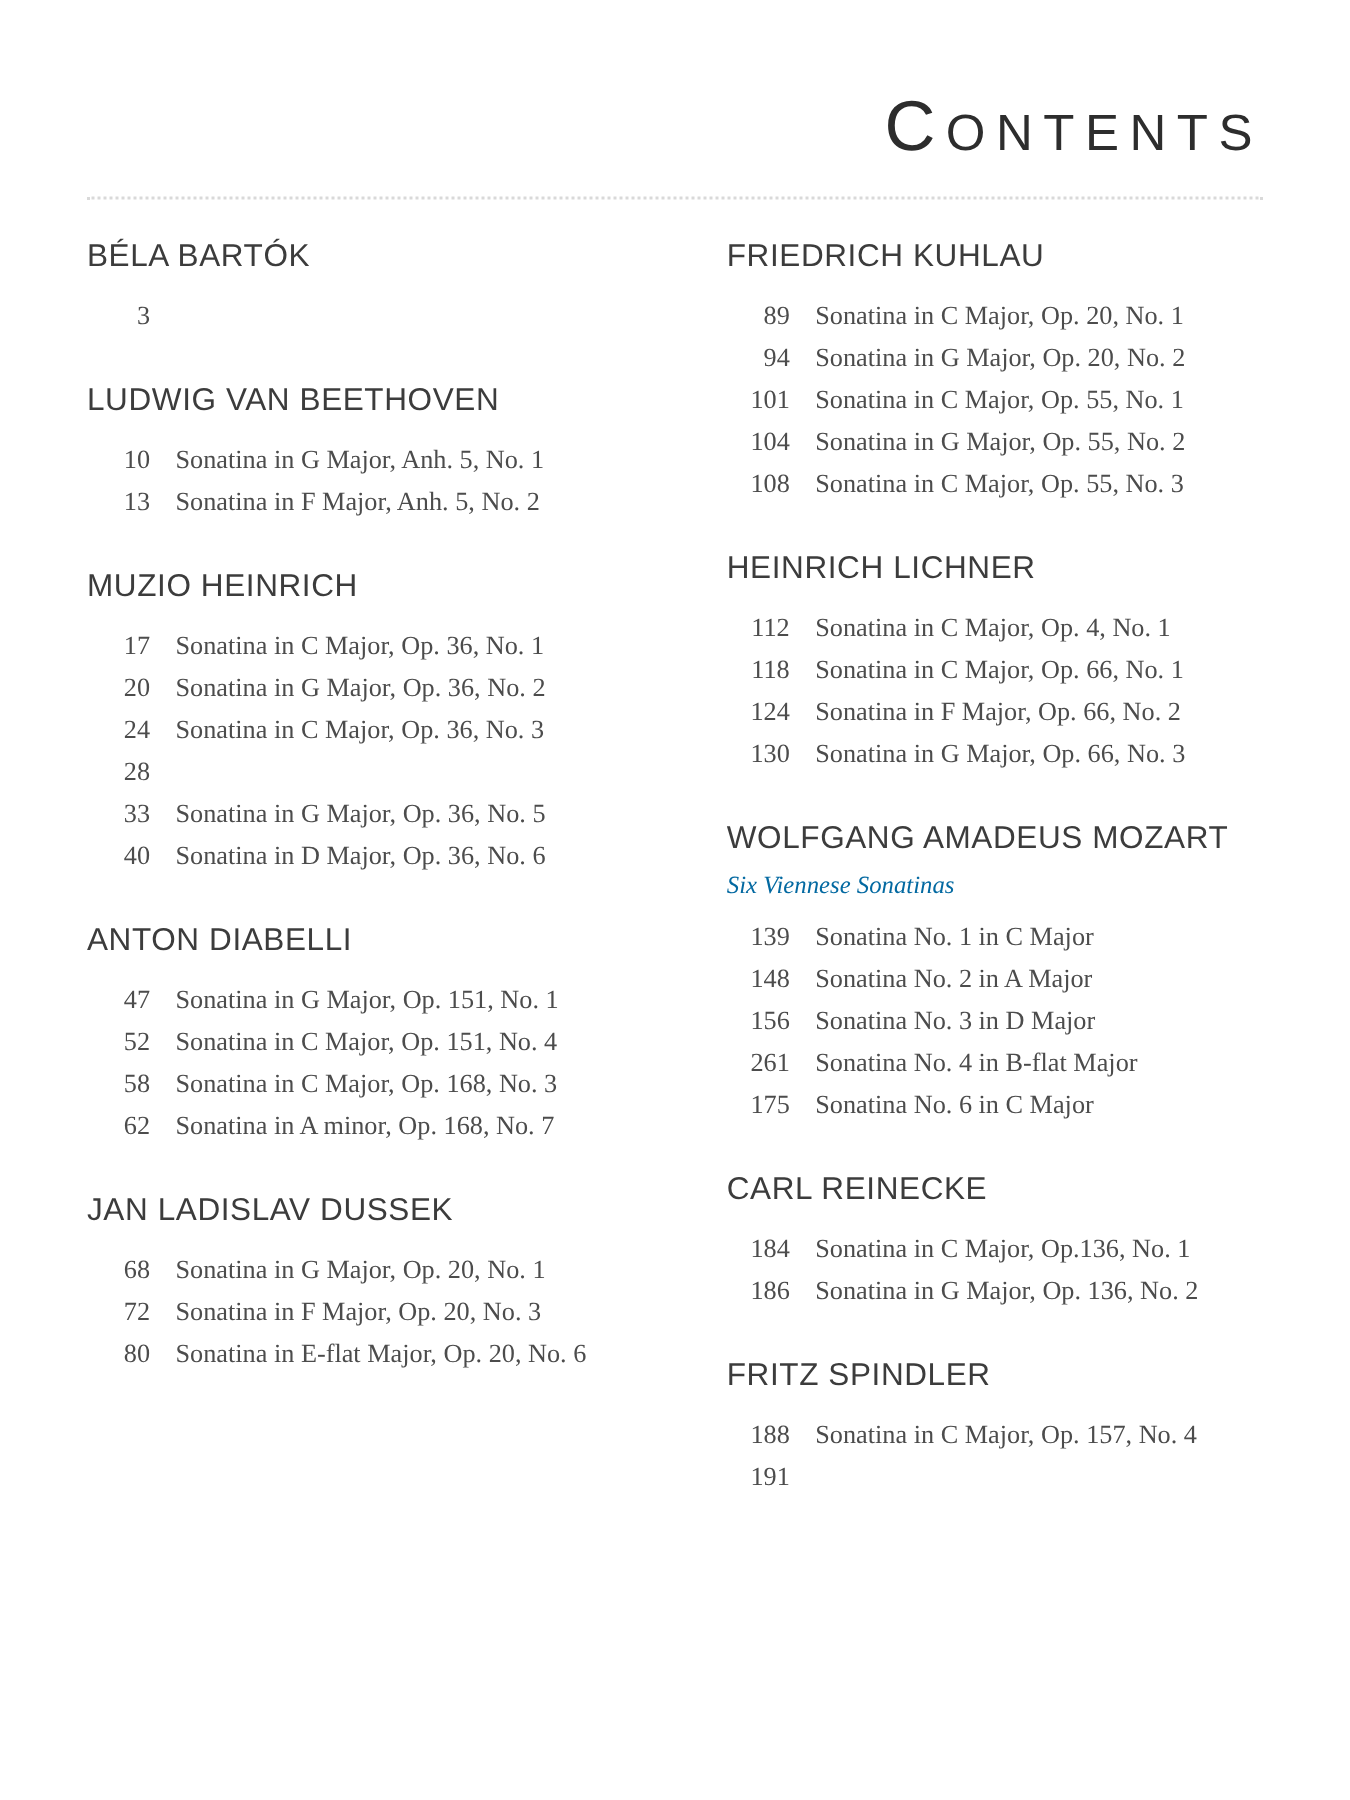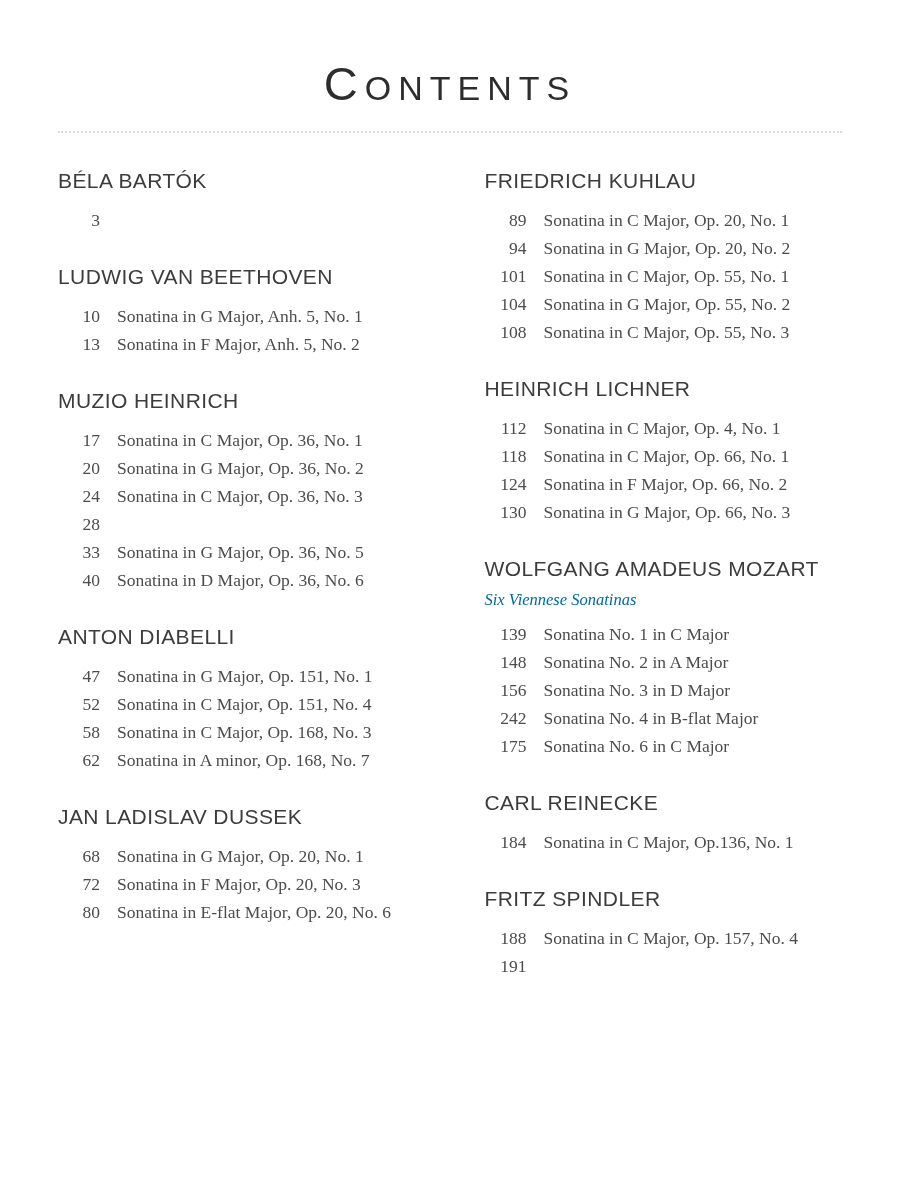--- a/index.html
+++ b/index.html
@@ -4,42 +4,42 @@
 <style>
   html, body { margin: 0; padding: 0; background: #ffffff; }
   body {
     width: 900px; height: 1200px;
     font-family: "Liberation Serif", serif;
     -webkit-font-smoothing: antialiased;
   }
   .page { padding: 40px 58px 0 58px; }
 
   .toc-title {
-    text-align: center;
+    text-align: right;
     font-family: "Liberation Sans", sans-serif;
     font-weight: 400;
     font-size: 34px;
     letter-spacing: 7px;
     color: #2d2d2d;
     margin: 16px 0 20px 0;
   }
   .toc-title::first-letter { font-size: 47px; }
 
   .rule {
     border: none;
     border-top: 2px dotted #d9d9d9;
     margin: 0 0 0 0;
     height: 0;
   }
 
   .columns {
     display: grid;
     grid-template-columns: 1fr 1fr;
     column-gap: 45px;
-    margin-top: 36px;
+    margin-top: 26px;
   }
   .col-right { padding-left: 12px; }
 
   .section { margin-bottom: 31px; }
   .composer {
     font-family: "Liberation Sans", sans-serif;
     font-weight: 400;
     font-size: 21px;
     letter-spacing: 0.4px;
     color: #3c3c3c;
@@ -212,34 +212,38 @@
         </div>
         <div class="entry">
           <span class="num">148</span>
           <span class="etitle">Sonatina No. 2 in A Major</span>
         </div>
         <div class="entry">
           <span class="num">156</span>
           <span class="etitle">Sonatina No. 3 in D Major</span>
         </div>
         <div class="entry">
-          <span class="num">242</span>
+          <span class="num">261</span>
           <span class="etitle">Sonatina No. 4 in B-flat Major</span>
         </div>
         <div class="entry">
           <span class="num">175</span>
           <span class="etitle">Sonatina No. 6 in C Major</span>
         </div>
       </div>
 
       <div class="section">
         <h2 class="composer">CARL REINECKE</h2>
         <div class="entry">
           <span class="num">184</span>
           <span class="etitle">Sonatina in C Major, Op.136, No. 1</span>
+        </div>
+        <div class="entry">
+          <span class="num">186</span>
+          <span class="etitle">Sonatina in G Major, Op. 136, No. 2</span>
         </div>
       </div>
 
       <div class="section">
         <h2 class="composer">FRITZ SPINDLER</h2>
         <div class="entry">
           <span class="num">188</span>
           <span class="etitle">Sonatina in C Major, Op. 157, No. 4</span>
         </div>
         <div class="entry">

